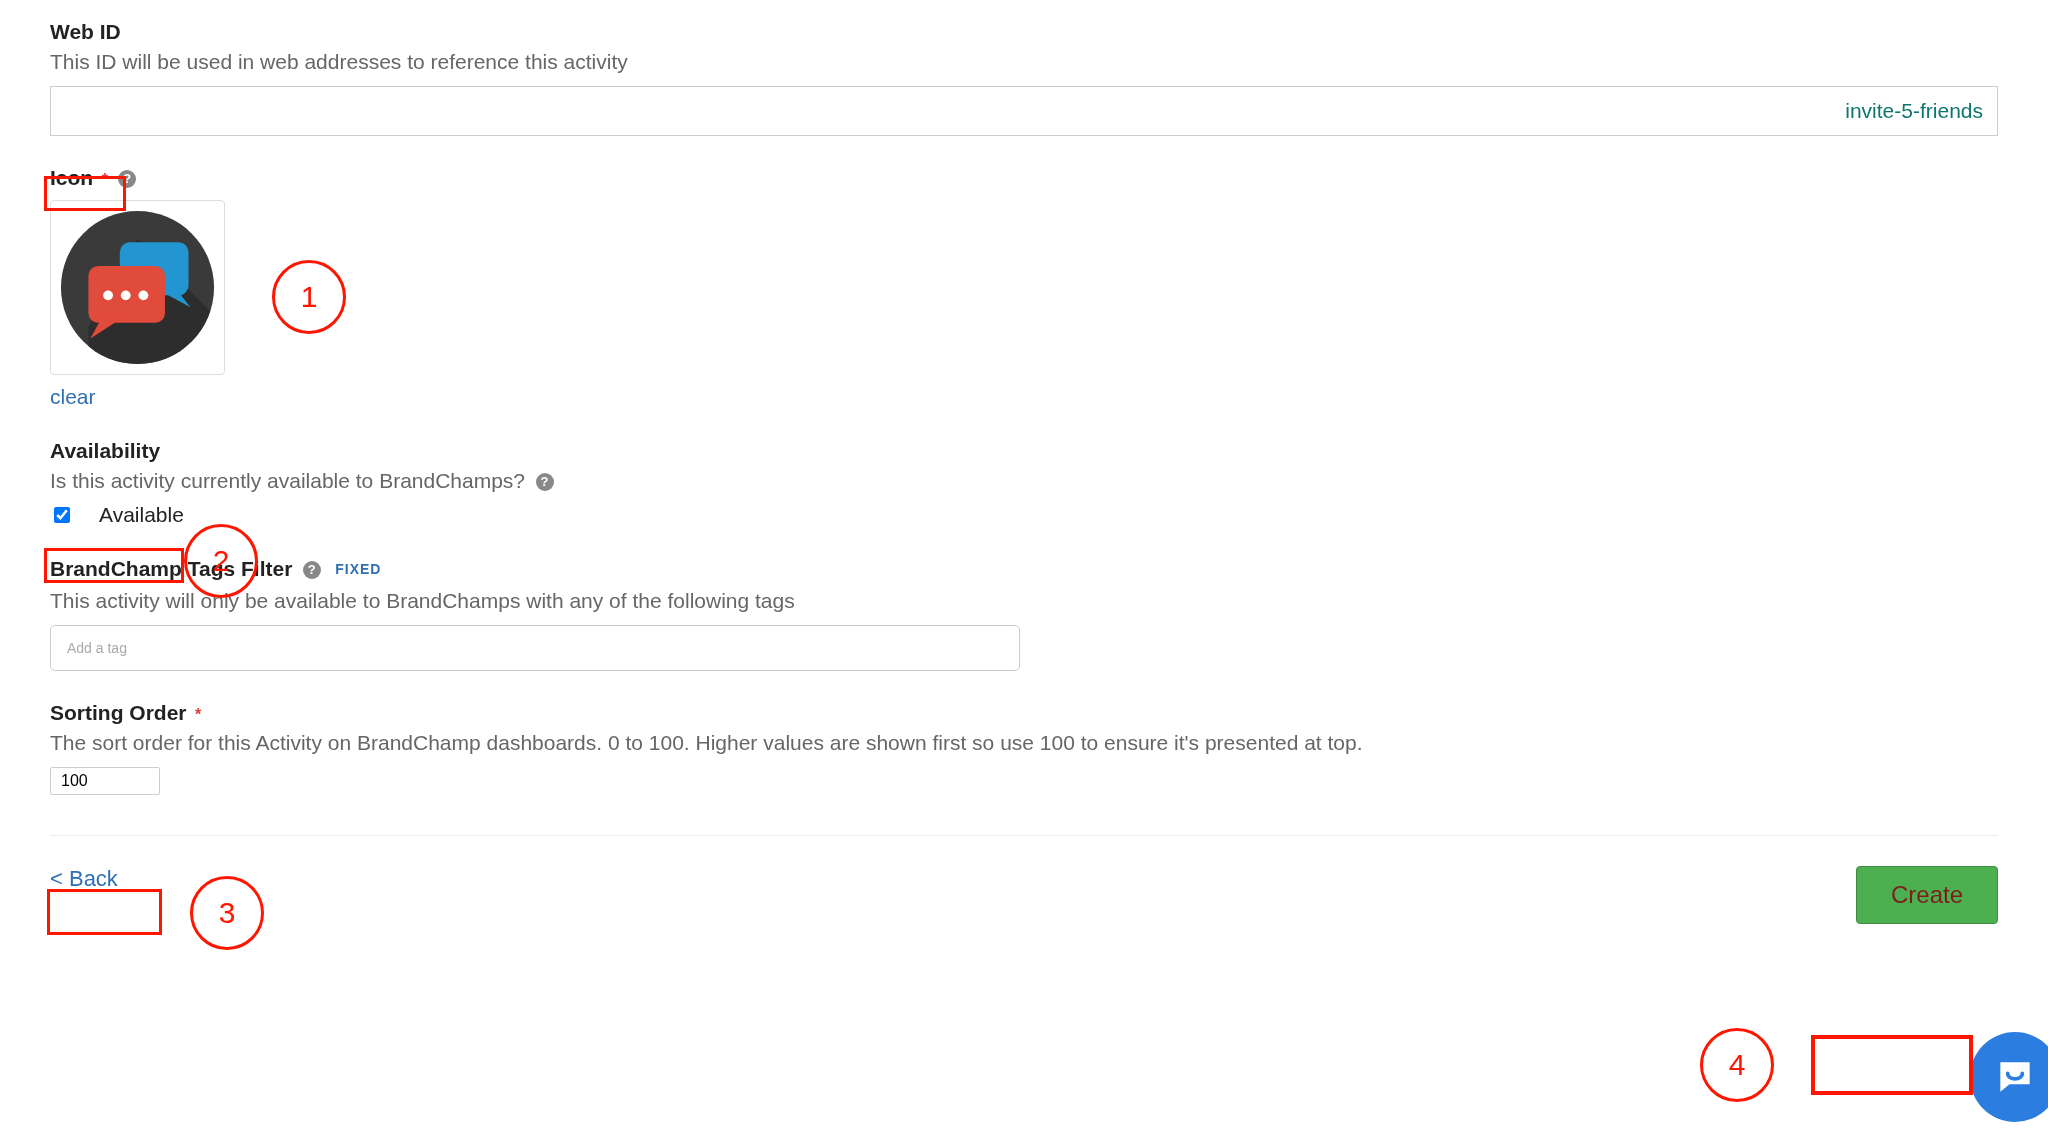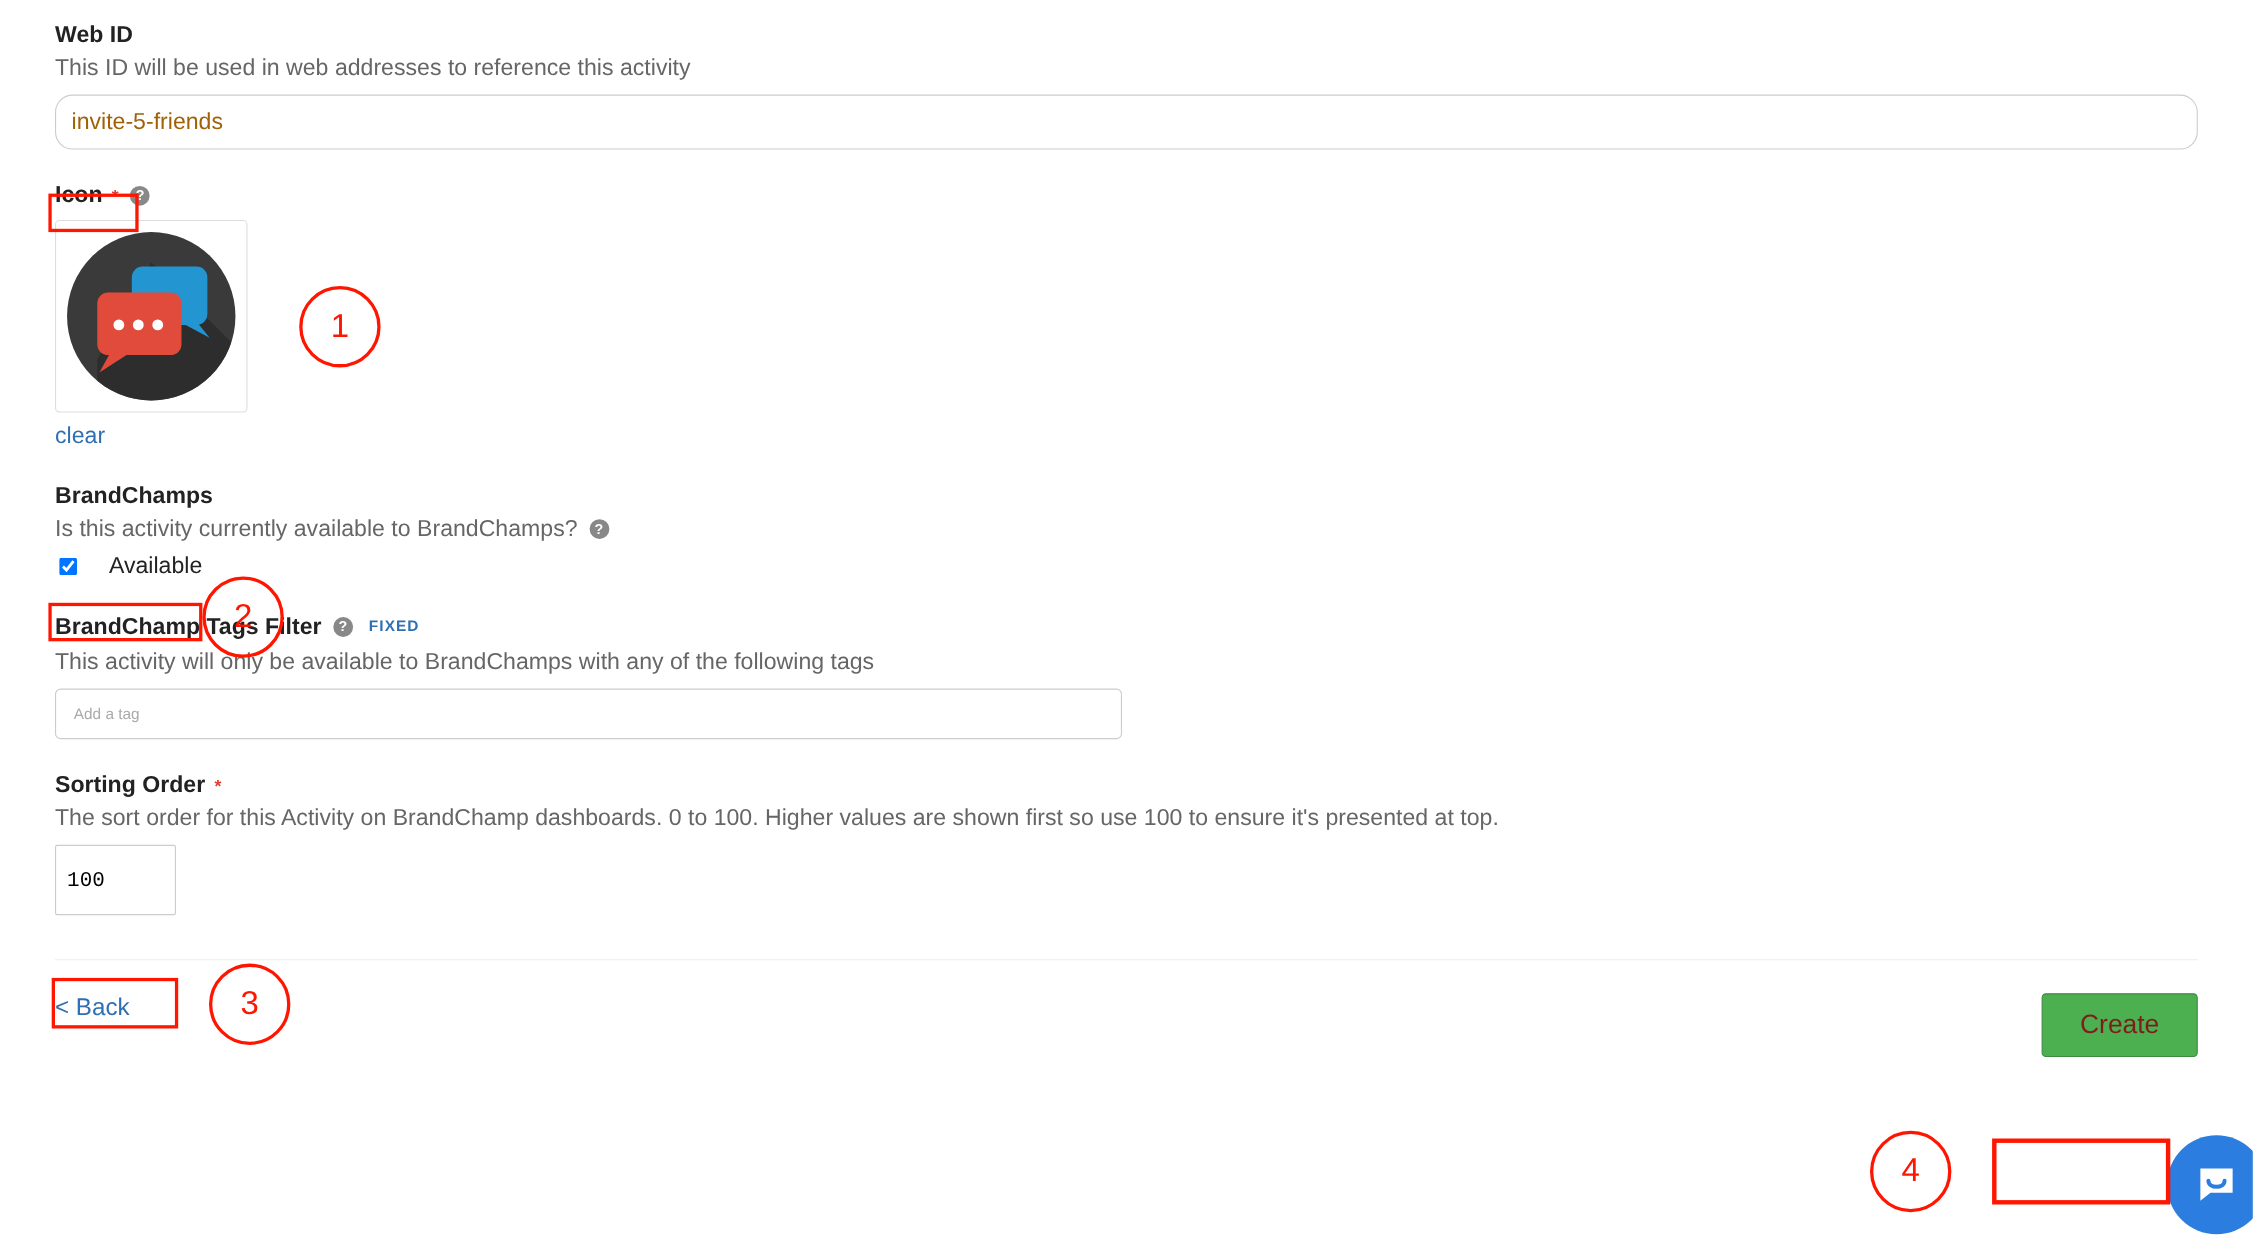--- a/index.html
+++ b/index.html
@@ -46,23 +46,24 @@
     width: 18px; height: 18px; border-radius: 50%;
     background: #888; color: #fff;
     font-size: 13px; font-weight: 700;
     vertical-align: 2px; margin-left: 6px;
   }
   .text-input {
     width: 100%;
     padding: 12px 14px;
     font-size: 21px;
     border: 1px solid var(--border);
-    border-radius: 16px;
+    border-radius: 0;
     background: #fff;
-    color: #a16207;
+    color: #0f766e;
+    text-align: right;
   }
   .text-input::placeholder { color: #aaa; }
 
   
   .icon-preview {
     width: 175px; height: 175px;
     border: 1px solid #ddd;
     border-radius: 4px;
     background: #fff;
     padding: 8px;
@@ -93,25 +94,24 @@
     padding: 14px 16px;
     font-size: 14px;
     border: 1px solid var(--border);
     border-radius: 5px;
   }
   .tag-input::placeholder { color: #aaa; }
 
   
   .num-input {
     width: 110px;
-    padding: 20px 10px;
-    font-size: 19px;
+    padding: 4px 10px;
+    font-size: 16px;
     border: 1px solid var(--border);
     border-radius: 2px;
-    font-family: Liberation Mono, monospace;
   }
 
   
   .hr { border: none; border-top: 1px solid #eee; margin: 40px 0 30px; }
   .footer {
     display: flex; align-items: flex-start; justify-content: space-between;
   }
   .back-link {
     color: var(--link);
     font-size: 22px;
@@ -202,21 +202,21 @@
         <path d="M44 110 L32 132 L60 114 Z" fill="#e14b3b"></path>
         <circle cx="50" cy="88" r="5" fill="#fff"></circle>
         <circle cx="68" cy="88" r="5" fill="#fff"></circle>
         <circle cx="86" cy="88" r="5" fill="#fff"></circle>
       </svg>
     </div>
     <span class="clear-link">clear</span>
   </div>
 
   <div class="form-group">
-    <div class="label">BrandChamps</div>
+    <div class="label">Availability</div>
     <div style="margin-bottom:10px">
       <span class="helptext" style="display:inline; margin:0">Is this activity currently available to BrandChamps?</span>
       <span class="help-icon">?</span>
     </div>
     <label class="checkbox-row">
       <input type="checkbox" checked="" style="">
       <span>Available</span>
     </label>
   </div>
 

